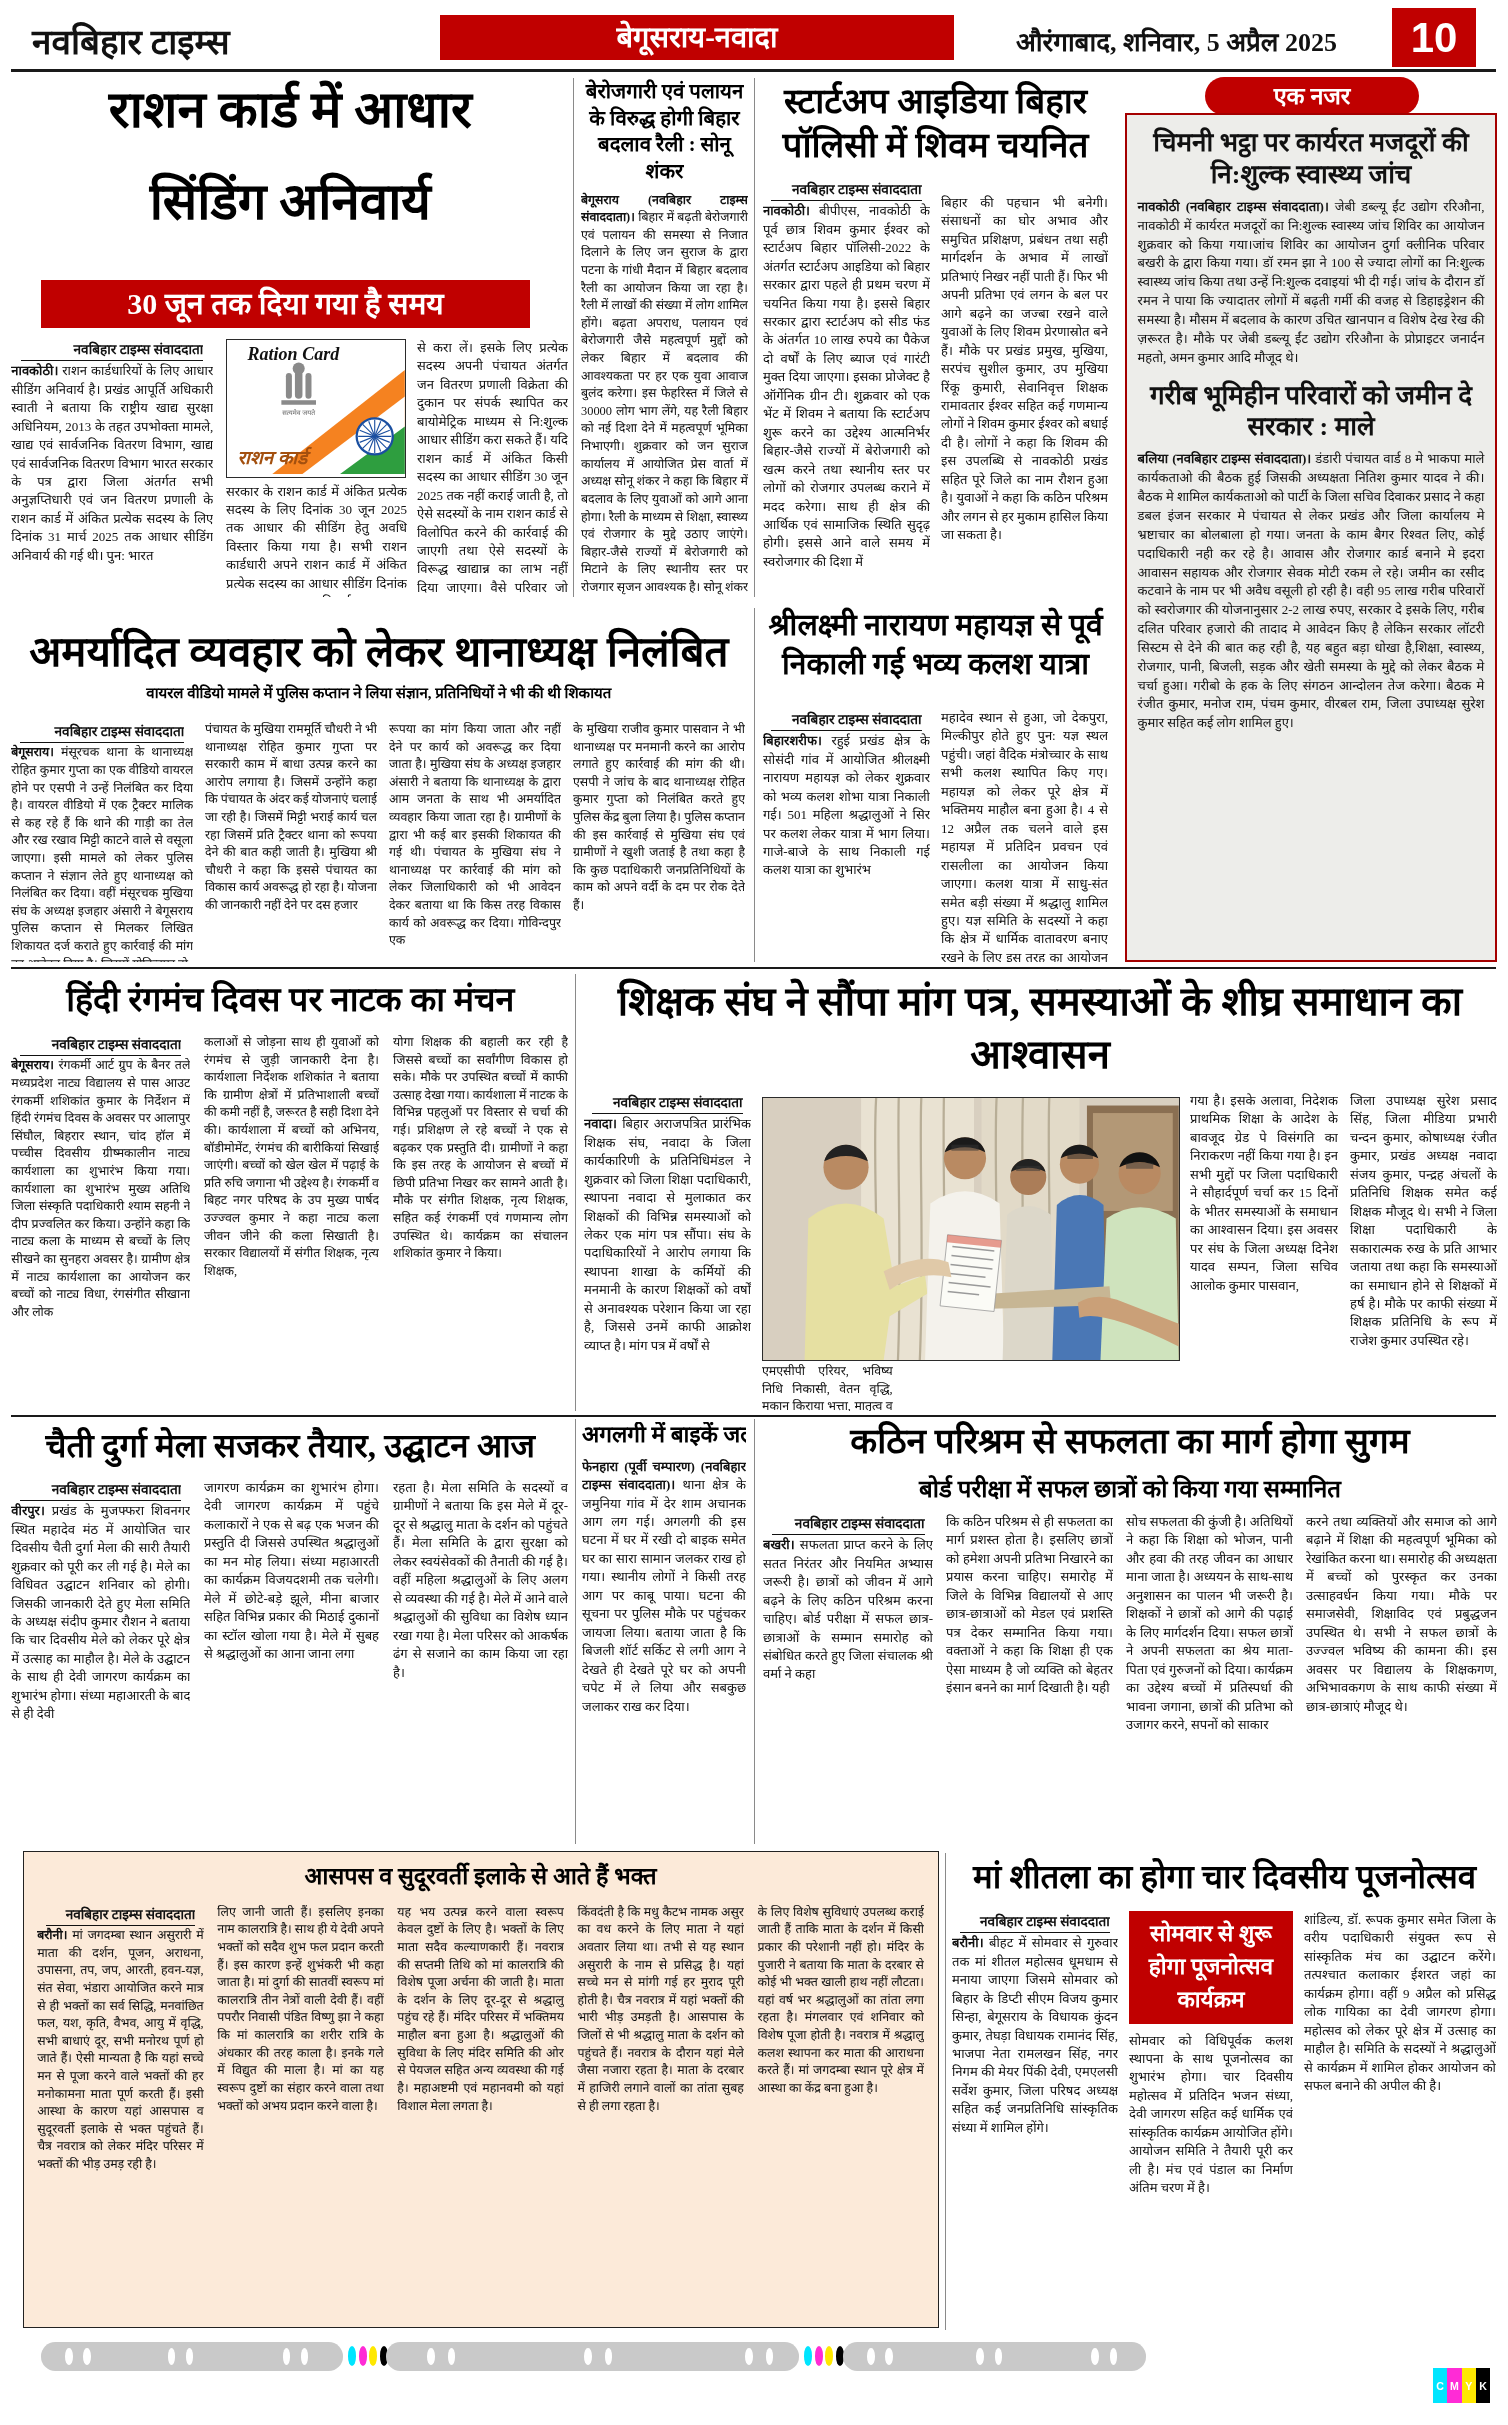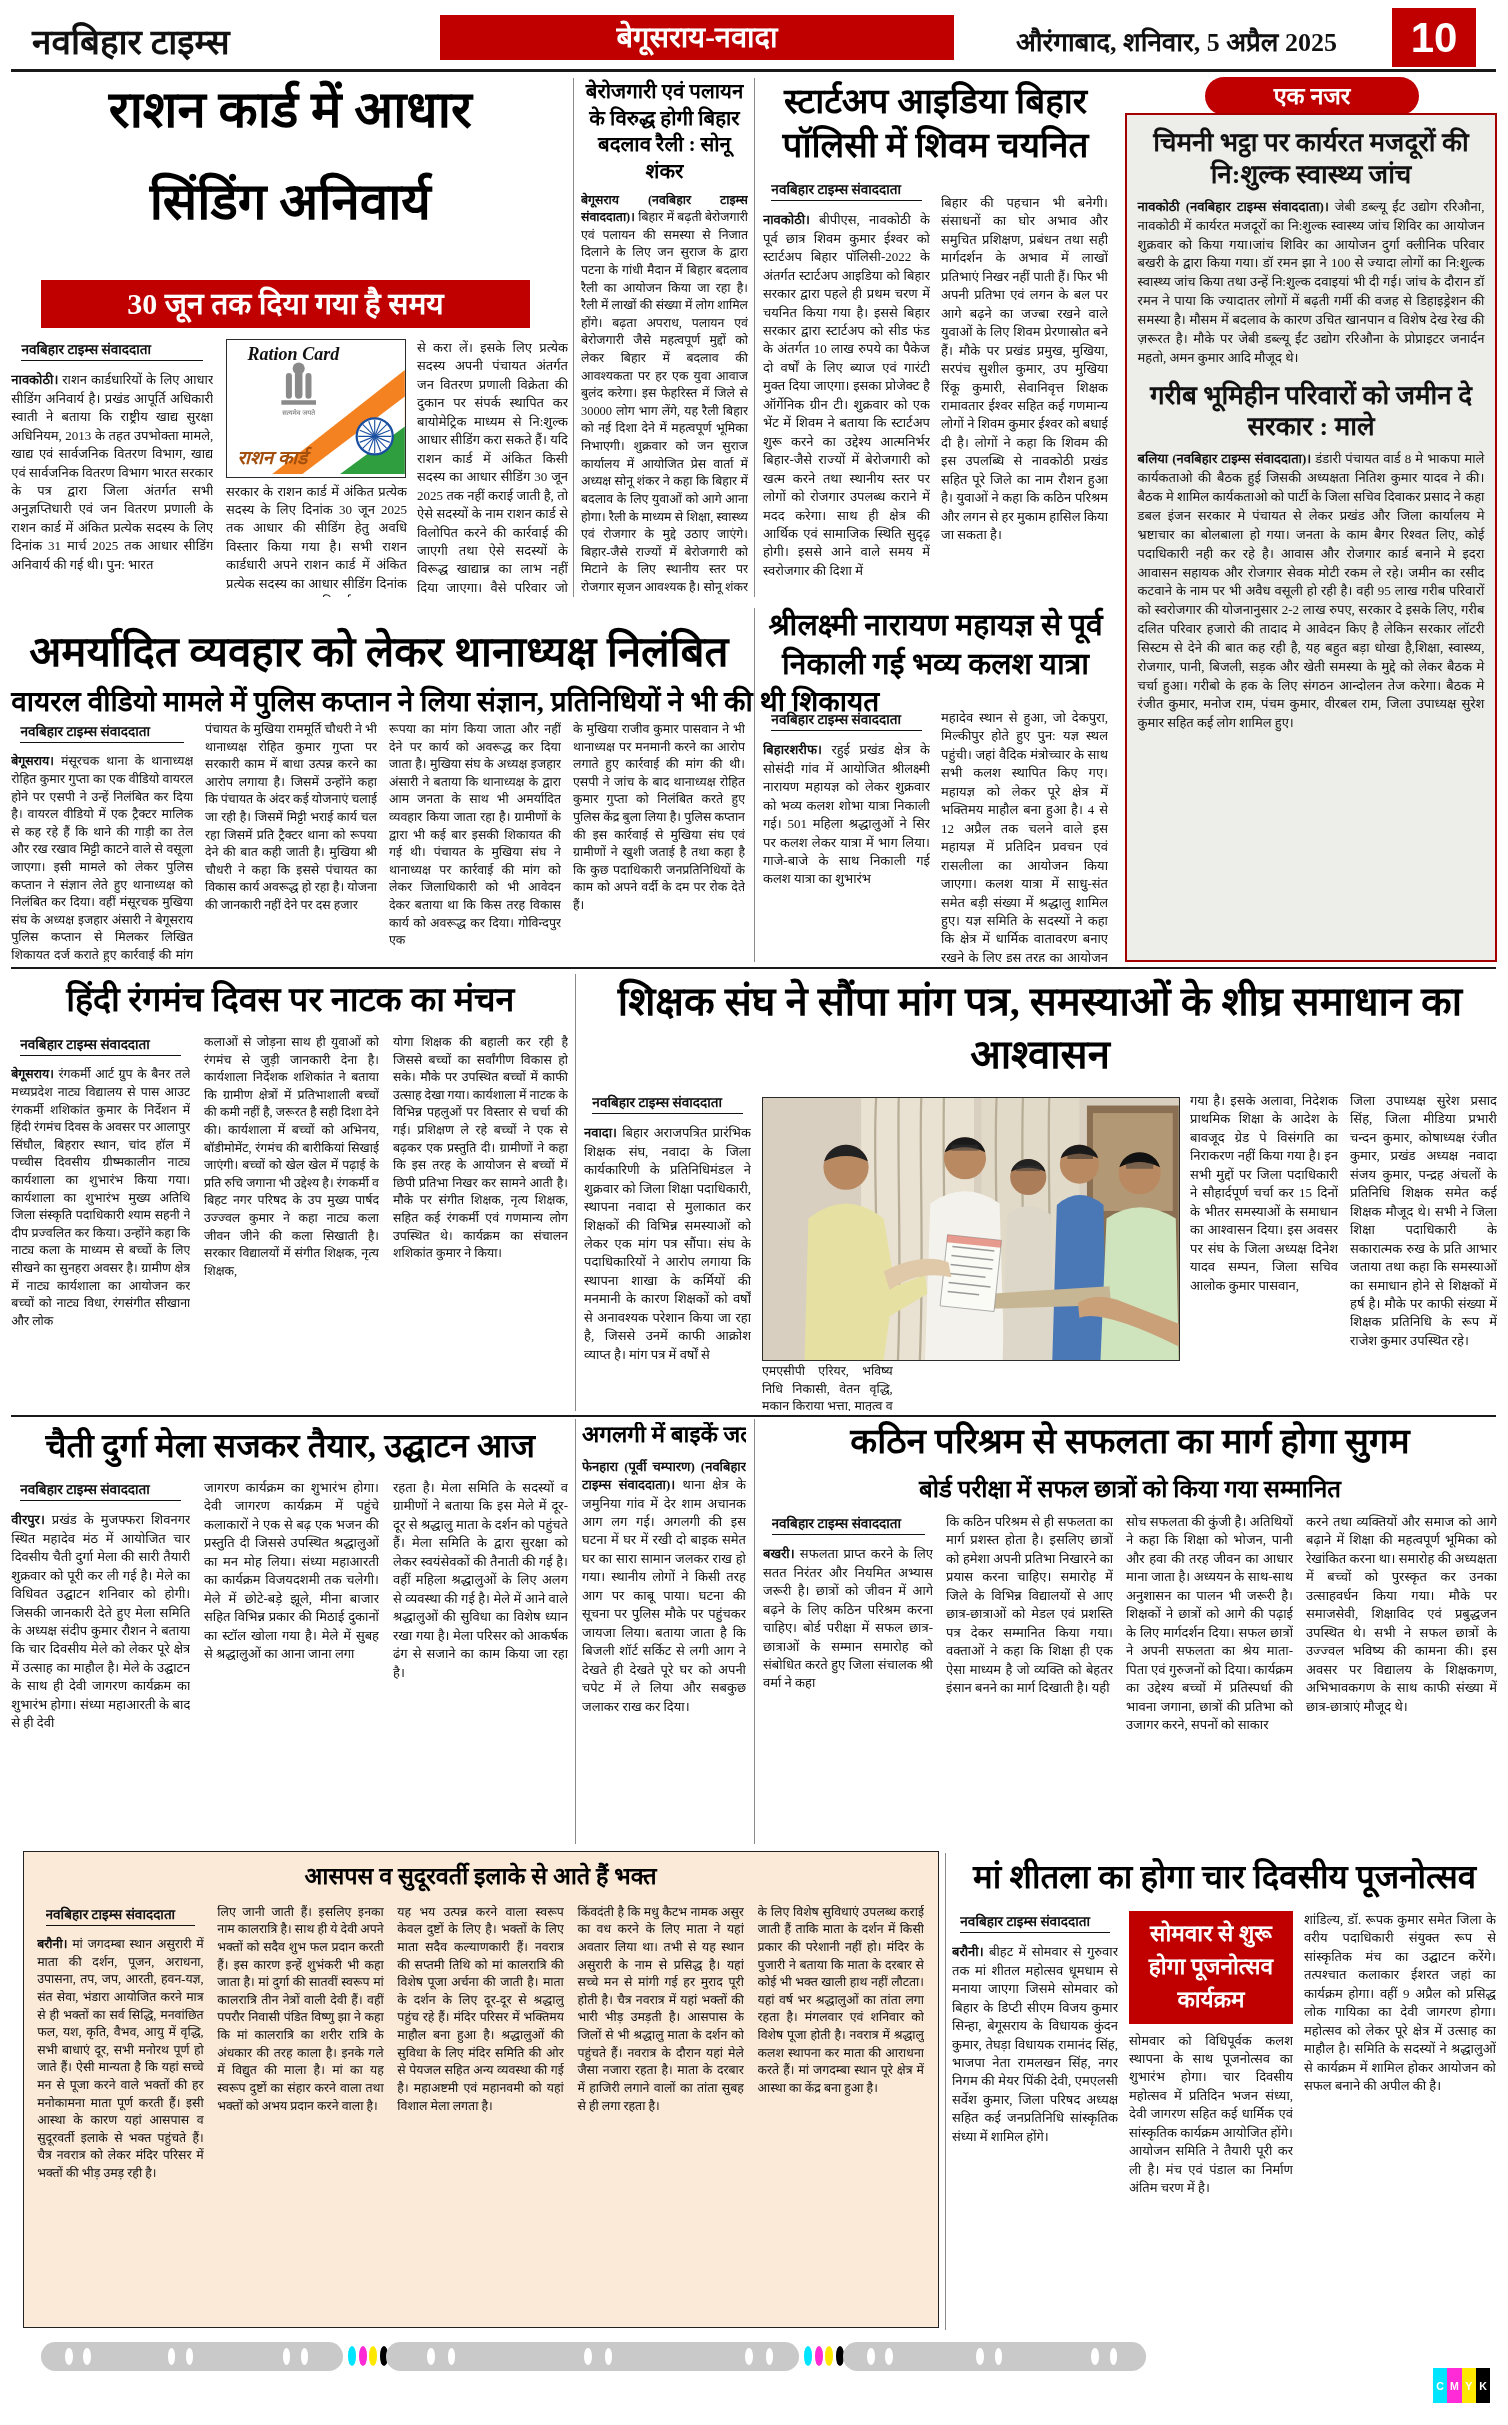--- a/index.html
+++ b/index.html
@@ -1,21 +1,21 @@
 <!DOCTYPE html>
 <html lang="hi" style="font-size:12px"><head>
 <meta charset="utf-8">
 <style>
   html,body{margin:0;padding:0;background:#777;}
   #page{position:relative;width:1508px;height:2426px;background:#ffffff;overflow:hidden;
         font-family:"Liberation Serif","DejaVu Serif",serif;color:#111;}
   .abs{position:absolute;}
   .hl{font-weight:700;color:#000;text-align:center;line-height:1.18;}
   .j{text-align:justify;font-size:13px;line-height:1.42;color:#101010;overflow:hidden;}
-  .byline{display:block;width:90%;margin:0 auto 10px auto;text-align:left;font-weight:700;
+  .byline{display:block;width:90%;margin:0 auto 1px auto;text-align:right;font-weight:700;
           font-size:13.6px;border-bottom:1.5px solid #111;padding-bottom:2.3px;white-space:nowrap;overflow:hidden;}
   .dl{font-weight:700;}
   .dl::after{content:" ";}
   .vr{position:absolute;width:0.8px;background:#8a8a8a;}
   .hr{position:absolute;background:#1a1a1a;}
   .redbox{background:#c00000;color:#fff;font-weight:700;text-align:center;}
   .card-frame{border:1.5px solid #2b2b2b;background:#fff;}
   .photo-frame{border:0.8px solid #2b2b2b;background:#cfc7b8;}
   .ek-box{border:2.3px solid #a50000;background:#ededea;box-sizing:border-box;padding:7.5px 10.6px;overflow:hidden;}
   .ek-hl{font-weight:700;font-size:26px;line-height:1.22;text-align:center;margin:4.5px 0 7.5px 0;}
@@ -120,21 +120,21 @@
     <div class="abs ek-box" style="left:1125px;top:113px;width:372px;height:849px;">
       <div class="ek-hl">चिमनी भट्ठा पर कार्यरत मजदूरों की नि:शुल्क स्वास्थ्य जांच</div>
       <p class="ek-body"><b class="dl">नावकोठी (नवबिहार टाइम्स संवाददाता)।</b><span>जेबी डब्ल्यू ईंट उद्योग ररिऔना, नावकोठी में कार्यरत मजदूरों का नि:शुल्क स्वास्थ्य जांच शिविर का आयोजन शुक्रवार को किया गया।जांच शिविर का आयोजन दुर्गा क्लीनिक परिवार बखरी के द्वारा किया गया। डॉ रमन झा ने 100 से ज्यादा लोगों का नि:शुल्क स्वास्थ्य जांच किया तथा उन्हें नि:शुल्क दवाइयां भी दी गई। जांच के दौरान डॉ रमन ने पाया कि ज्यादातर लोगों में बढ़ती गर्मी की वजह से डिहाइड्रेशन की समस्या है। मौसम में बदलाव के कारण उचित खानपान व विशेष देख रेख की ज़रूरत है। मौके पर जेबी डब्ल्यू ईंट उद्योग ररिऔना के प्रोप्राइटर जनार्दन महतो, अमन कुमार आदि मौजूद थे।</span></p>
       <div class="ek-hl" style="margin-top:12px;">गरीब भूमिहीन परिवारों को जमीन दे सरकार : माले</div>
       <p class="ek-body"><b class="dl">बलिया (नवबिहार टाइम्स संवाददाता)।</b><span>डंडारी पंचायत वार्ड 8 मे भाकपा माले कार्यकताओ की बैठक हुई जिसकी अध्यक्षता नितिश कुमार यादव ने की। बैठक मे शामिल कार्यकताओ को पार्टी के जिला सचिव दिवाकर प्रसाद ने कहा डबल इंजन सरकार मे पंचायत से लेकर प्रखंड और जिला कार्यालय मे भ्रष्टाचार का बोलबाला हो गया। जनता के काम बैगर रिश्वत लिए, कोई पदाधिकारी नही कर रहे है। आवास और रोजगार कार्ड बनाने मे इदरा आवासन सहायक और रोजगार सेवक मोटी रकम ले रहे। जमीन का रसीद कटवाने के नाम पर भी अवैध वसूली हो रही है। वही 95 लाख गरीब परिवारों को स्वरोजगार की योजनानुसार 2-2 लाख रुपए, सरकार दे इसके लिए, गरीब दलित परिवार हजारो की तादाद मे आवेदन किए है लेकिन सरकार लॉटरी सिस्टम से देने की बात कह रही है, यह बहुत बड़ा धोखा है,शिक्षा, स्वास्थ्य, रोजगार, पानी, बिजली, सड़क और खेती समस्या के मुद्दे को लेकर बैठक मे चर्चा हुआ। गरीबो के हक के लिए संगठन आन्दोलन तेज करेगा। बैठक मे रंजीत कुमार, मनोज राम, पंचम कुमार, वीरबल राम, जिला उपाध्यक्ष सुरेश कुमार सहित कई लोग शामिल हुए।</span></p>
     </div>
   </div>
 
   <div>
     <div class="abs hl" style="left:11.3px;top:628px;width:735px;font-size:42px;white-space:nowrap;">अमर्यादित व्यवहार को लेकर थानाध्यक्ष निलंबित</div>
-    <div class="abs hl" style="left:11.3px;top:685px;width:735px;font-size:28px;white-space:nowrap;">वायरल वीडियो मामले में पुलिस कप्तान ने लिया संज्ञान, प्रतिनिधियों ने भी की थी शिकायत</div>
+    <div class="abs hl" style="left:11.3px;top:685px;width:735px;font-size:15px;white-space:nowrap;">वायरल वीडियो मामले में पुलिस कप्तान ने लिया संज्ञान, प्रतिनिधियों ने भी की थी शिकायत</div>
     <div class="abs" style="left:11.3px;top:721px;width:182px;height:241px;overflow:hidden;">
       <span class="byline">नवबिहार टाइम्स संवाददाता</span>
       <p class="j" style="font-size:12.4px;"><b class="dl">बेगूसराय।</b><span>मंसूरचक थाना के थानाध्यक्ष रोहित कुमार गुप्ता का एक वीडियो वायरल होने पर एसपी ने उन्हें निलंबित कर दिया है। वायरल वीडियो में एक ट्रैक्टर मालिक से कह रहे हैं कि थाने की गाड़ी का तेल और रख रखाव मिट्टी काटने वाले से वसूला जाएगा। इसी मामले को लेकर पुलिस कप्तान ने संज्ञान लेते हुए थानाध्यक्ष को निलंबित कर दिया। वहीं मंसूरचक मुखिया संघ के अध्यक्ष इजहार अंसारी ने बेगूसराय पुलिस कप्तान से मिलकर लिखित शिकायत दर्ज कराते हुए कार्रवाई की मांग का आवेदन दिया है। जिसमें गोविन्दपुर दो</span></p>
     </div>
     <div class="abs" style="left:205px;top:721px;width:172px;height:241px;overflow:hidden;">
       <p class="j" style="font-size:12.4px;"><span>पंचायत के मुखिया राममूर्ति चौधरी ने भी थानाध्यक्ष रोहित कुमार गुप्ता पर सरकारी काम में बाधा उत्पन्न करने का आरोप लगाया है। जिसमें उन्होंने कहा कि पंचायत के अंदर कई योजनाएं चलाई जा रही है। जिसमें मिट्टी भराई कार्य चल रहा जिसमें प्रति ट्रैक्टर थाना को रूपया देने की बात कही जाती है। मुखिया श्री चौधरी ने कहा कि इससे पंचायत का विकास कार्य अवरूद्ध हो रहा है। योजना की जानकारी नहीं देने पर दस हजार</span></p>
     </div>
     <div class="abs" style="left:389px;top:721px;width:172px;height:241px;overflow:hidden;">
       <p class="j" style="font-size:12.4px;"><span>रूपया का मांग किया जाता और नहीं देने पर कार्य को अवरूद्ध कर दिया जाता है। मुखिया संघ के अध्यक्ष इजहार अंसारी ने बताया कि थानाध्यक्ष के द्वारा आम जनता के साथ भी अमर्यादित व्यवहार किया जाता रहा है। ग्रामीणों के द्वारा भी कई बार इसकी शिकायत की गई थी। पंचायत के मुखिया संघ ने थानाध्यक्ष पर कार्रवाई की मांग को लेकर जिलाधिकारी को भी आवेदन देकर बताया था कि किस तरह विकास कार्य को अवरूद्ध कर दिया। गोविन्दपुर एक</span></p>
     </div>

